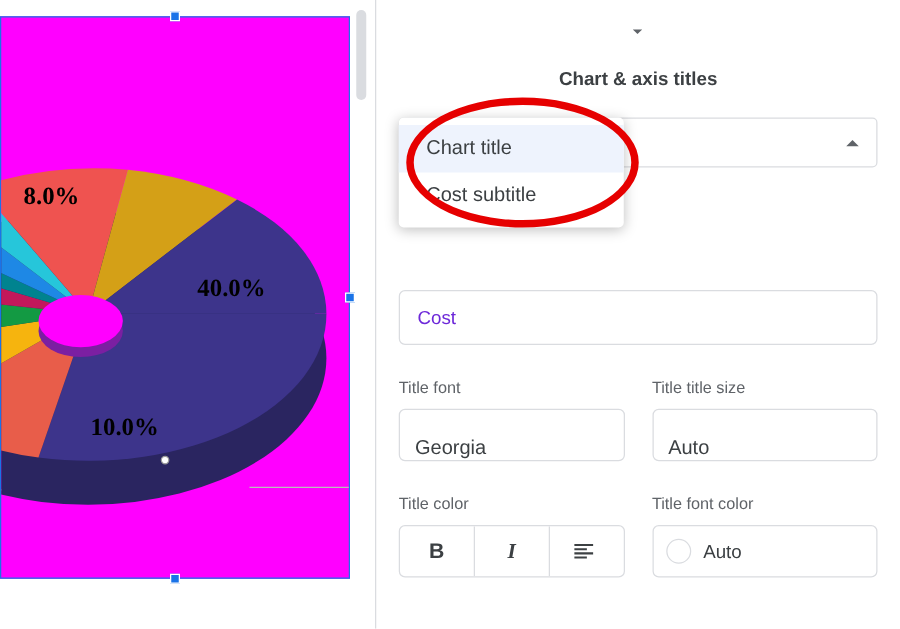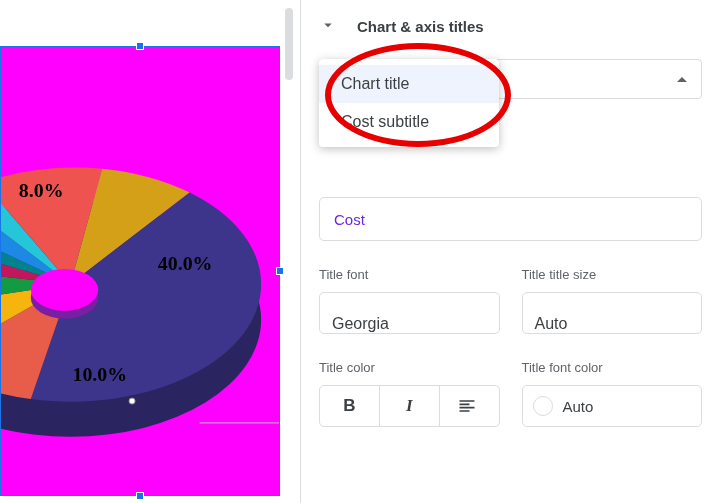--- a/index.html
+++ b/index.html
@@ -1,36 +1,36 @@
 <!DOCTYPE html>
 <html><head>
 <meta charset="utf-8">
 <style>
   * { box-sizing: border-box; }
   body { margin:0; font-family: Arial, Helvetica, sans-serif; font-size:14px; color:#3c4043;
          width:720px; height:503px; overflow:hidden; background:#fff; position:relative; }
 
   
-  .chart-wrap { position:absolute; left:0; top:46px; width:280px; height:450px;
+  .chart-wrap { position:absolute; left:0; top:13px; width:280px; height:450px;
                 border:1px solid #1a73e8; background:#ff00ff; }
   .sel-handle { position:absolute; width:8px; height:8px; background:#1a73e8; border:1px solid #fff; }
   .sel-handle.top    { top:-5px; left:50%; transform:translateX(-50%); }
   .sel-handle.bottom { bottom:-5px; left:50%; transform:translateX(-50%); }
   .sel-handle.right  { right:-5px; top:50%; transform:translateY(-50%); }
   .chart-svg { width:100%; height:100%; display:block; }
   .slice-label { font-family:Georgia,serif; font-weight:bold; fill:#000; font-size:20px; }
 
   
   .scroll-hint { position:absolute; left:285px; top:8px; width:8px; height:72px;
                  background:#dadce0; border-radius:4px; }
 
   
   .panel { position:absolute; left:300px; top:0; right:0; bottom:0; background:#fff;
            border-left:1px solid #dadce0; padding:10px 18px 0 18px; }
-  .section-header { display:flex; align-items:center; gap:18px; padding:6px 0 22px 0; }
+  .section-header { display:flex; align-items:center; gap:18px; padding:6px 0 22px 0;flex-direction:column; }
   .section-header .chev { width:20px; color:#5f6368;}
   .section-header .title { font-size:15px; font-weight:600; color:#3c4043; }
 
   .dropdown { position:relative; margin-bottom:18px; }
   .dd-trigger { height:40px; border:1px solid #dadce0; border-radius:4px;
                 display:flex; align-items:center; justify-content:space-between;
                 padding:0 14px; color:#3c4043; font-size:15px; background:#fff; }
   .dd-trigger .arrow-up { width:0;height:0;border-left:5px solid transparent;
         border-right:5px solid transparent;border-bottom:5px solid #5f6368; }
   .dd-menu { position:absolute; left:0; top:0; width:180px;

